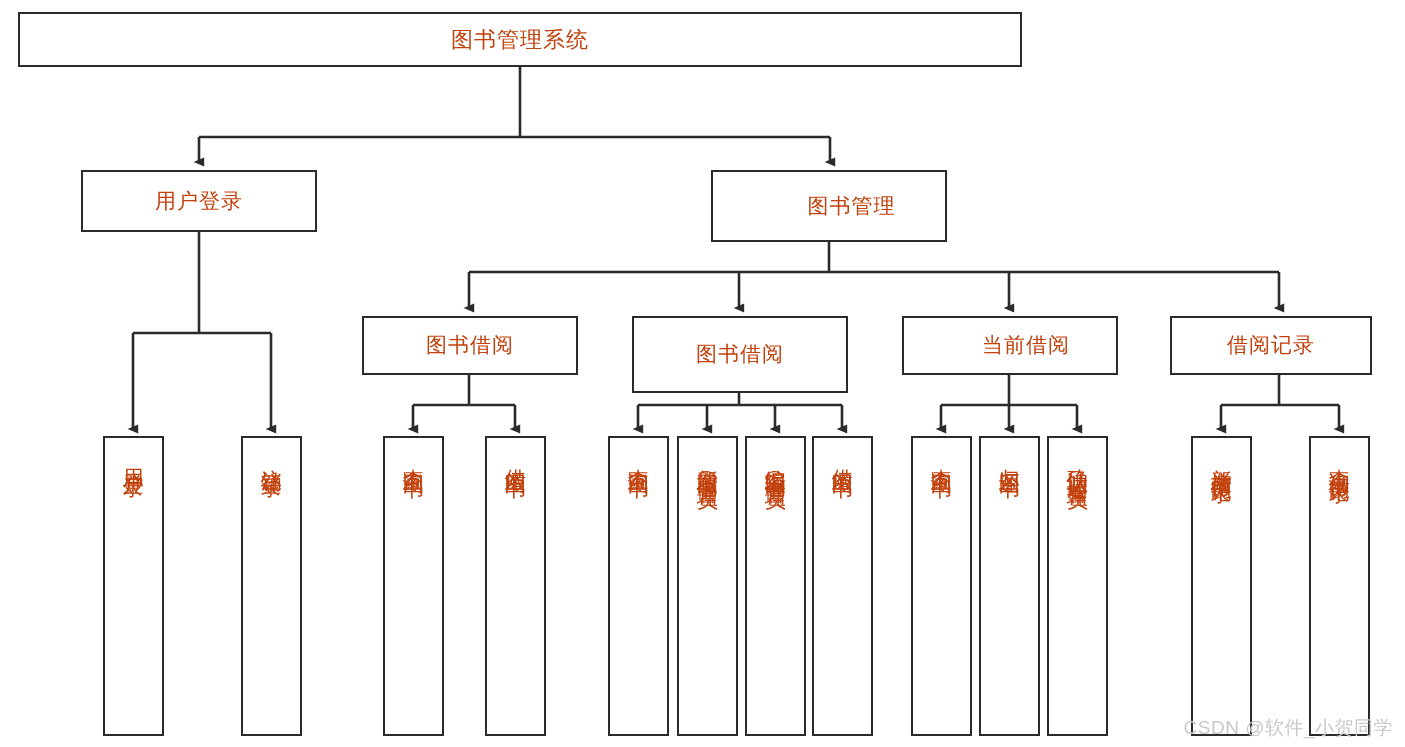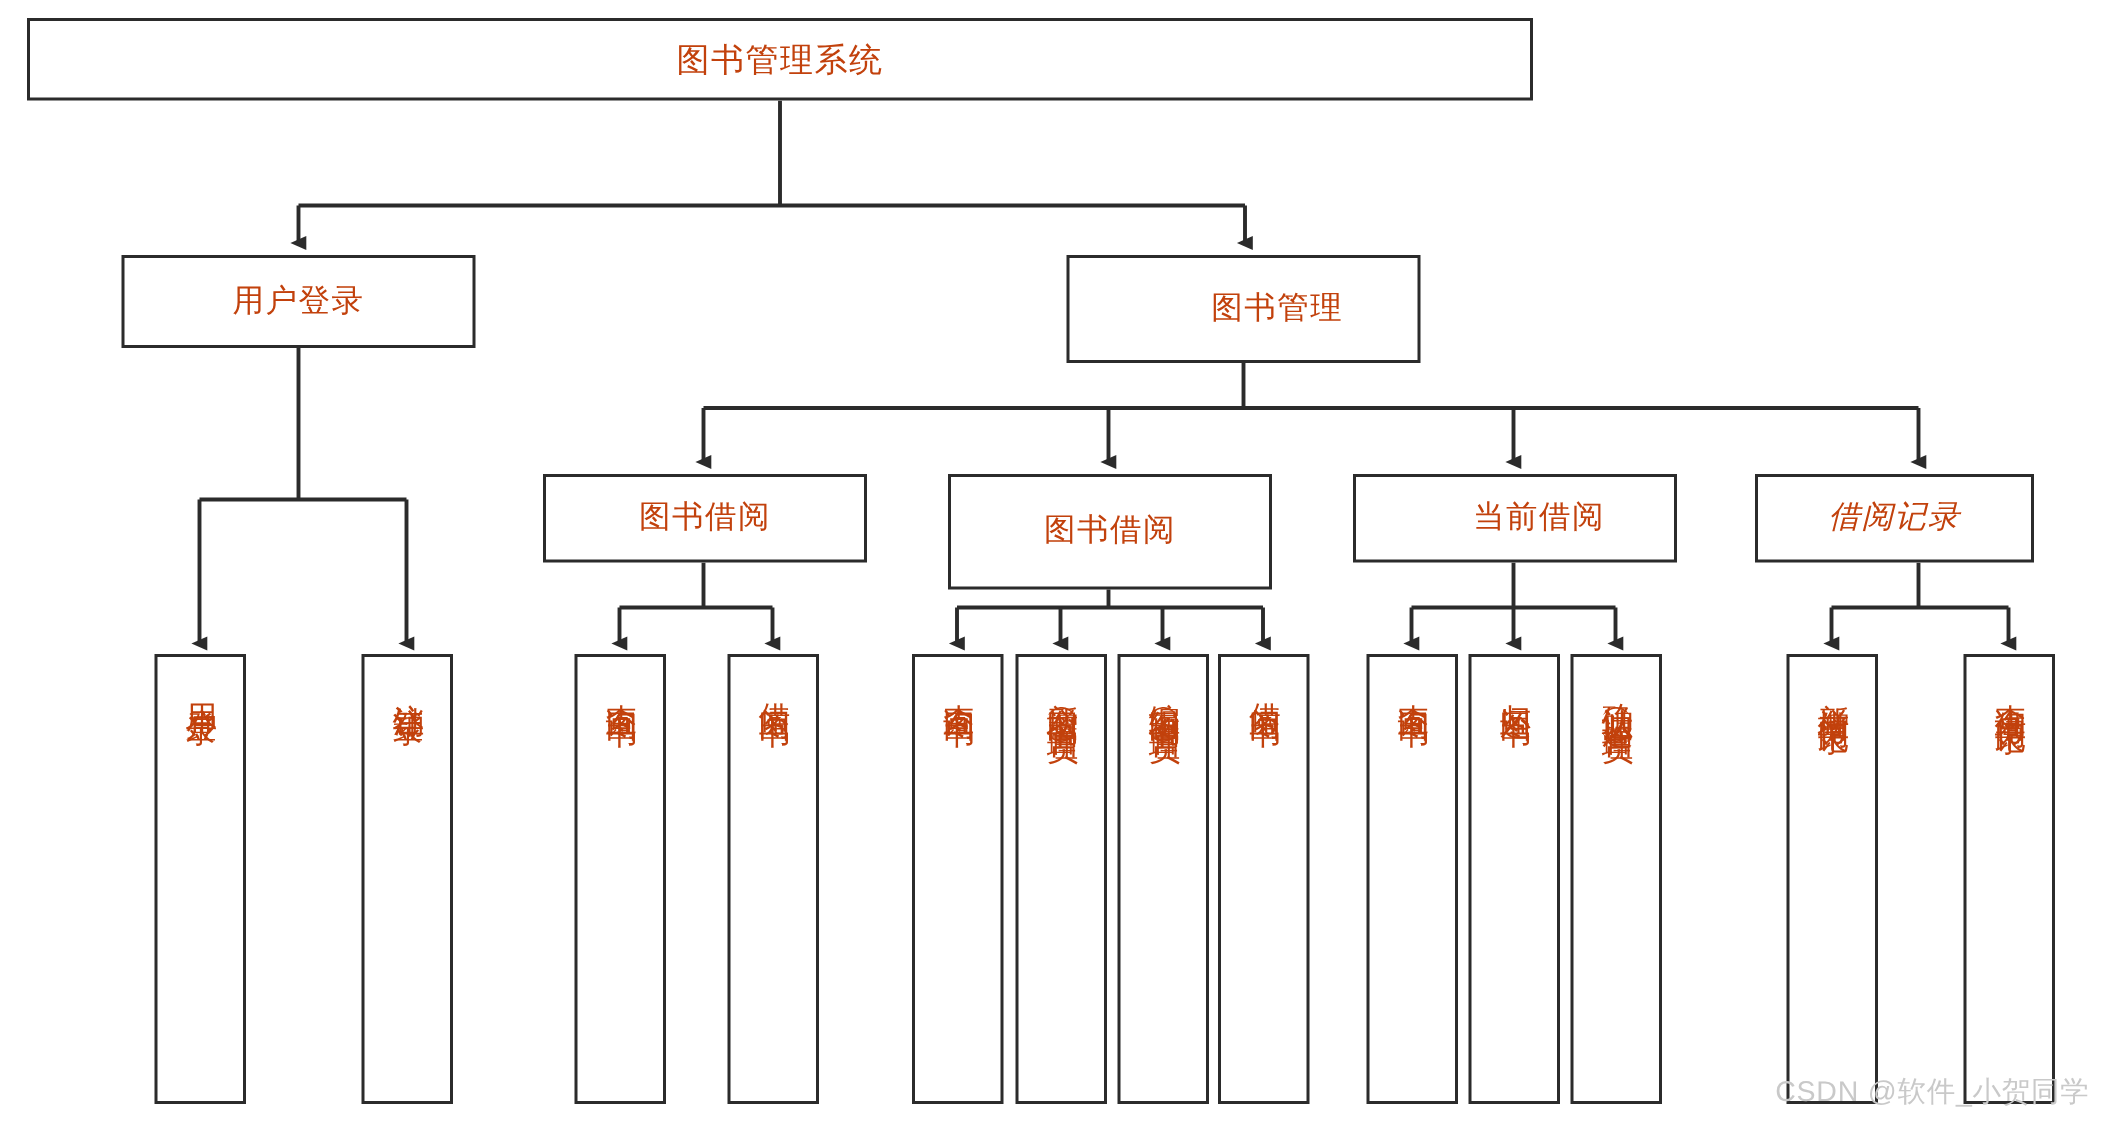--- a/index.html
+++ b/index.html
@@ -133,21 +133,21 @@
 
   <div class="node" style="left:362px; top:316px; width:216px; height:59px;">
     <span class="label">图书借阅</span>
   </div>
   <div class="node" style="left:632px; top:316px; width:216px; height:77px;">
     <span class="label">图书借阅</span>
   </div>
   <div class="node" style="left:902px; top:316px; width:216px; height:59px;padding-left:32px;">
     <span class="label">当前借阅</span>
   </div>
-  <div class="node" style="left:1170px; top:316px; width:186px; height:59px;font-style:italic;">
+  <div class="node" style="left:1170px; top:316px; width:202px; height:59px;">
     <span class="label">借阅记录</span>
   </div>
 
   <div class="node leaf" style="left:103px; top:436px; width:61px; height:300px;">
     <span class="label">用户登录</span>
   </div>
   <div class="node leaf" style="left:241px; top:436px; width:61px; height:300px;">
     <span class="label">注销登录</span>
   </div>
 

